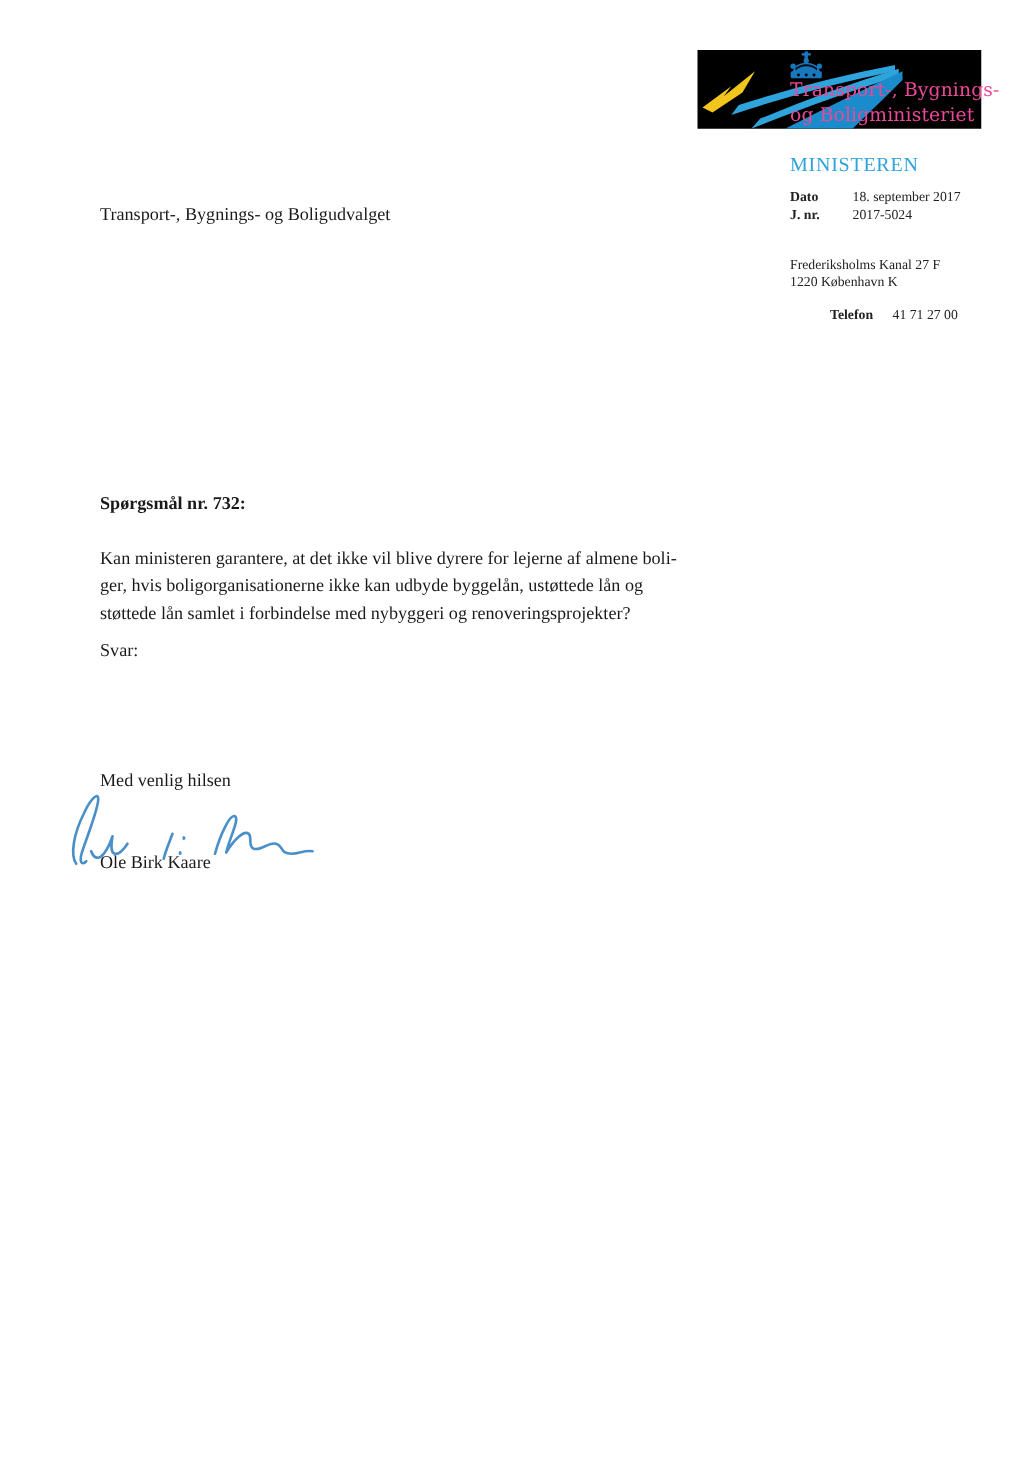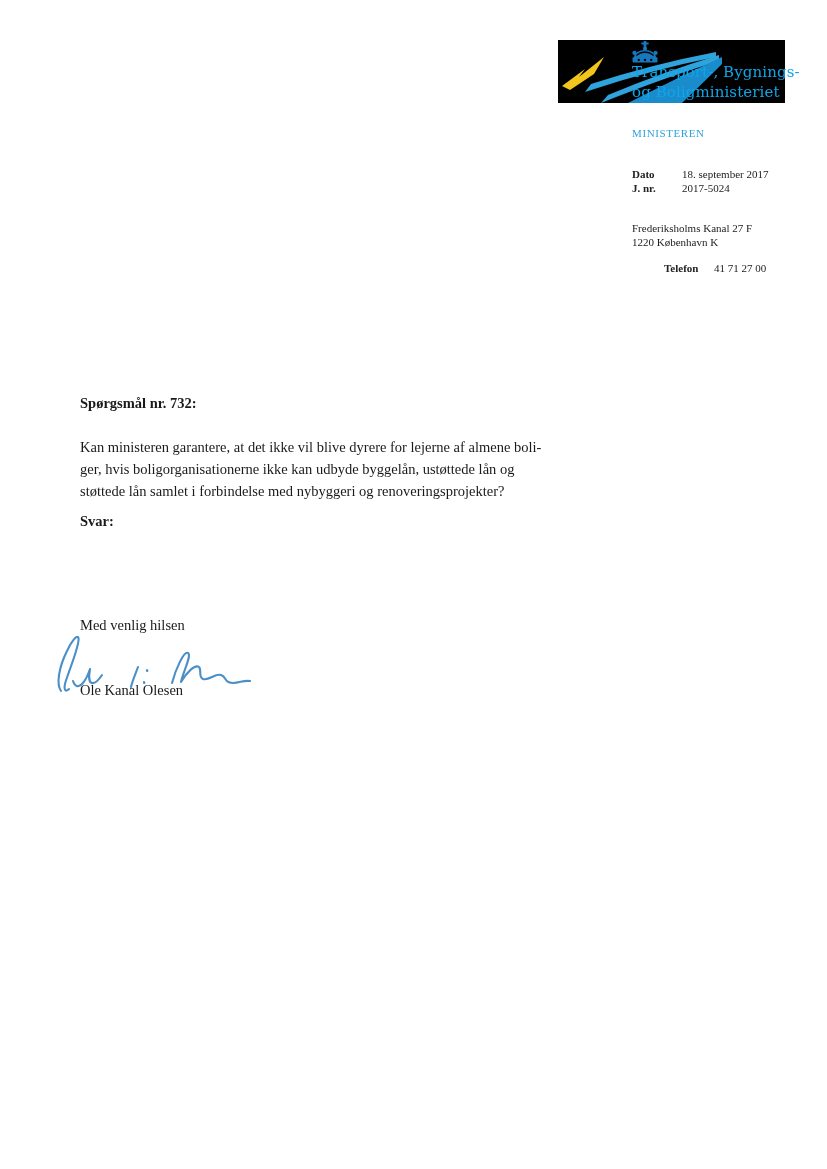--- a/index.html
+++ b/index.html
@@ -22,38 +22,38 @@
     background: #000000;
   }
   .logo-road { position: absolute; left: 0; top: 0; }
   .logo-crown { position: absolute; left: 70px; top: 1px; }
   .logo-text {
     position: absolute;
     left: 74px; top: 23px;
     font-family: "DejaVu Serif", serif;
     font-size: 15px;
     line-height: 19.5px;
-    color: #0ea5e9;
+    color: #ec4899;
     white-space: nowrap;
     letter-spacing: 0.1px;
   }
   
   .sidebar {
     position: absolute;
     left: 632px; top: 126px;
     width: 170px;
     font-size: 11px;
     line-height: 14px;
     color: #222222;
   }
   .minister-role {
     color: #2EA3DB;
-    font-size: 11px;
+    font-size: 16px;
     letter-spacing: 0.6px;
-    margin-bottom: 27px;
+    margin-bottom: 11px;
   }
   .meta-row { display: flex; }
   .meta-label { width: 50px; flex: 0 0 50px; font-weight: bold; }
   .meta-value { flex: 1; }
   .sidebar-address { margin-top: 26px; }
   .sidebar-phone { margin-top: 12px; display: flex; margin-left: 32px; }
   
   .recipient {
     position: absolute;
     left: 80px; top: 161px;
@@ -64,21 +64,21 @@
     position: absolute;
     left: 80px;
     width: 548px;
     font-size: 14.5px;
     line-height: 22px;
     white-space: pre-line;
   }
   .intro    { top: 316px; }
   .q-head   { top: 392px; font-weight: bold; }
   .question { top: 436px; }
-  .a-head   { top: 510px; font-weight: bold; }
+  .a-head   { top: 510px; font-weight: normal; }
   .answer   { top: 548px; }
   .closing  { top: 614px; }
   .signer   { top: 679px; }
   .signature-svg {
     position: absolute;
     left: 52px; top: 632px;
   }
 </style>
 </head>
 <body>
@@ -131,34 +131,35 @@
       <div>Frederiksholms Kanal 27 F</div>
       <div>1220 København K</div>
     </div>
     <div class="sidebar-phone">
       <span class="meta-label">Telefon</span>
       <span class="meta-value">41 71 27 00</span>
     </div>
   </div>
 
   <div class="recipient">
+    <div>Transport-, Bygnings- og Boligudvalget</div>
   </div>
 
   <div class="body-text q-head">Spørgsmål nr. 732:</div>
   <div class="body-text question">Kan ministeren garantere, at det ikke vil blive dyrere for lejerne af almene boli-
 ger, hvis boligorganisationerne ikke kan udbyde byggelån, ustøttede lån og
 støttede lån samlet i forbindelse med nybyggeri og renoveringsprojekter?</div>
   <div class="body-text a-head">Svar:</div>
   <div class="body-text closing">Med venlig hilsen</div>
 
   <svg class="signature-svg" width="200" height="62" viewBox="0 0 200 62" xmlns="http://www.w3.org/2000/svg">
     <g fill="none" stroke="#4A8FC7" stroke-width="2.1" stroke-linecap="round" stroke-linejoin="round">
       <path d="M9,59 C4,52 7,35 15,19 C19,10 25,2 26.5,6 C28,12 18,36 13.5,50 C11.5,57 13,61 17,57"></path>
       <path d="M21,49 C23,55 27,56 31,51 C35,46 37,40 38,37 C37,43 36,50 40,51 C44,52 48,46 50,43"></path>
       <path d="M86,35 C83,43 80,50 79,55"></path>
       <path d="M92,50 C92.5,50.5 92.5,51 92,51"></path>
       <path d="M95,38 C95.5,38.5 95.5,39 95,39"></path>
       <path d="M120,51 C124,36 132,19 136,21 C140,23 131,40 129,50 C135,40 143,32 147,35 C150,38 146,45 151,47 C157,49 163,41 169,43 C175,45 172,51 181,51 C188,51 191,48 198,49"></path>
     </g>
   </svg>
-  <div class="body-text signer">Ole Kanal Olesen</div>
+  <div class="body-text signer">Ole Birk Kaare</div>
 
 </div>
 
 </body></html>

